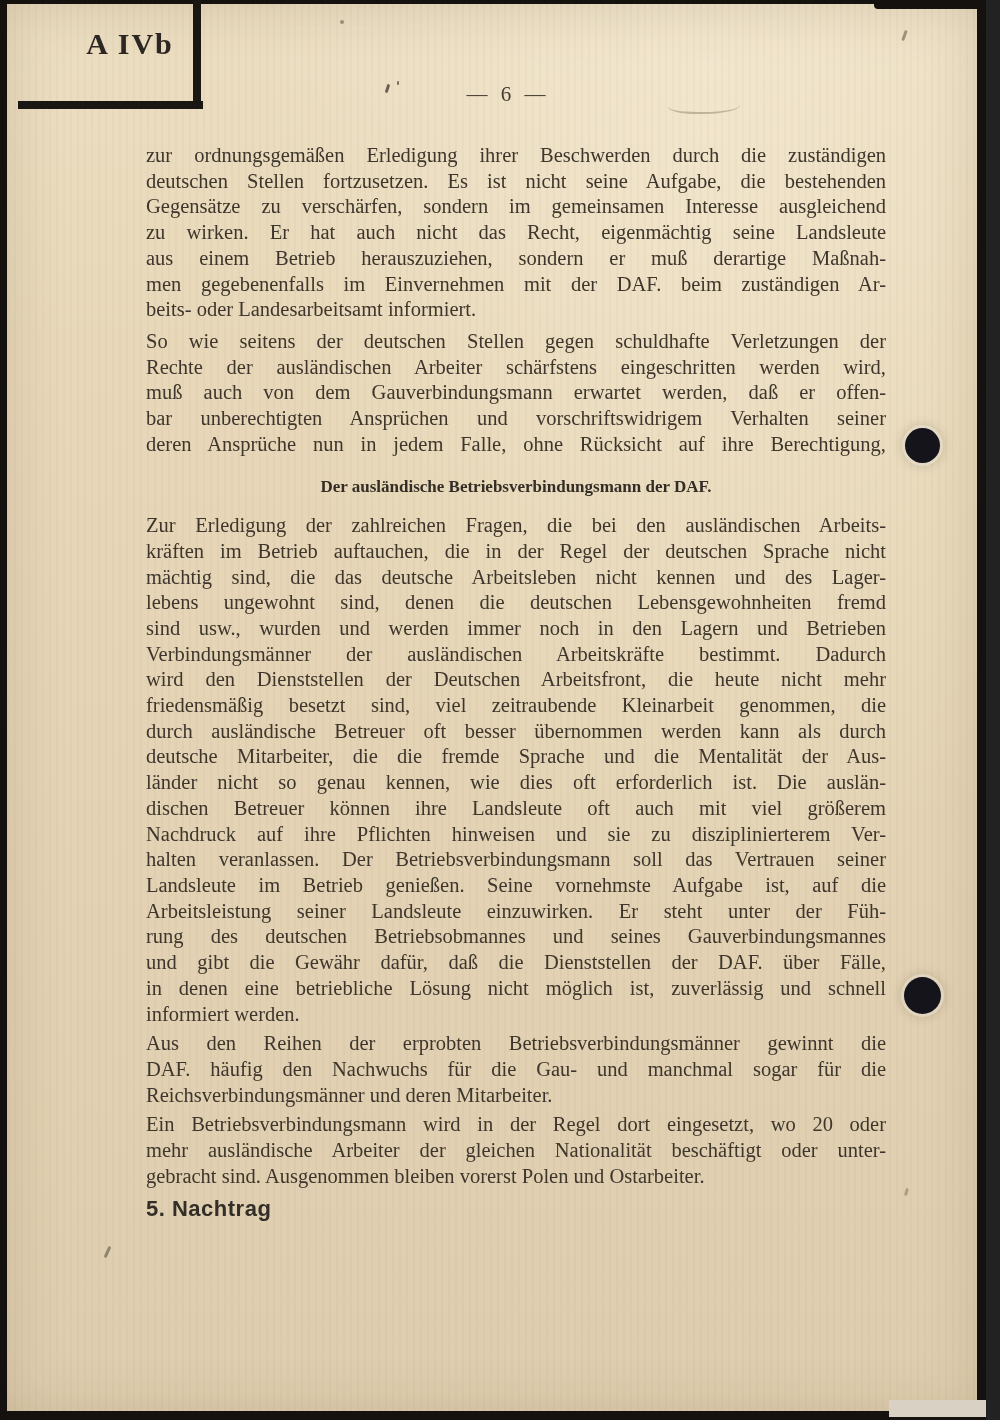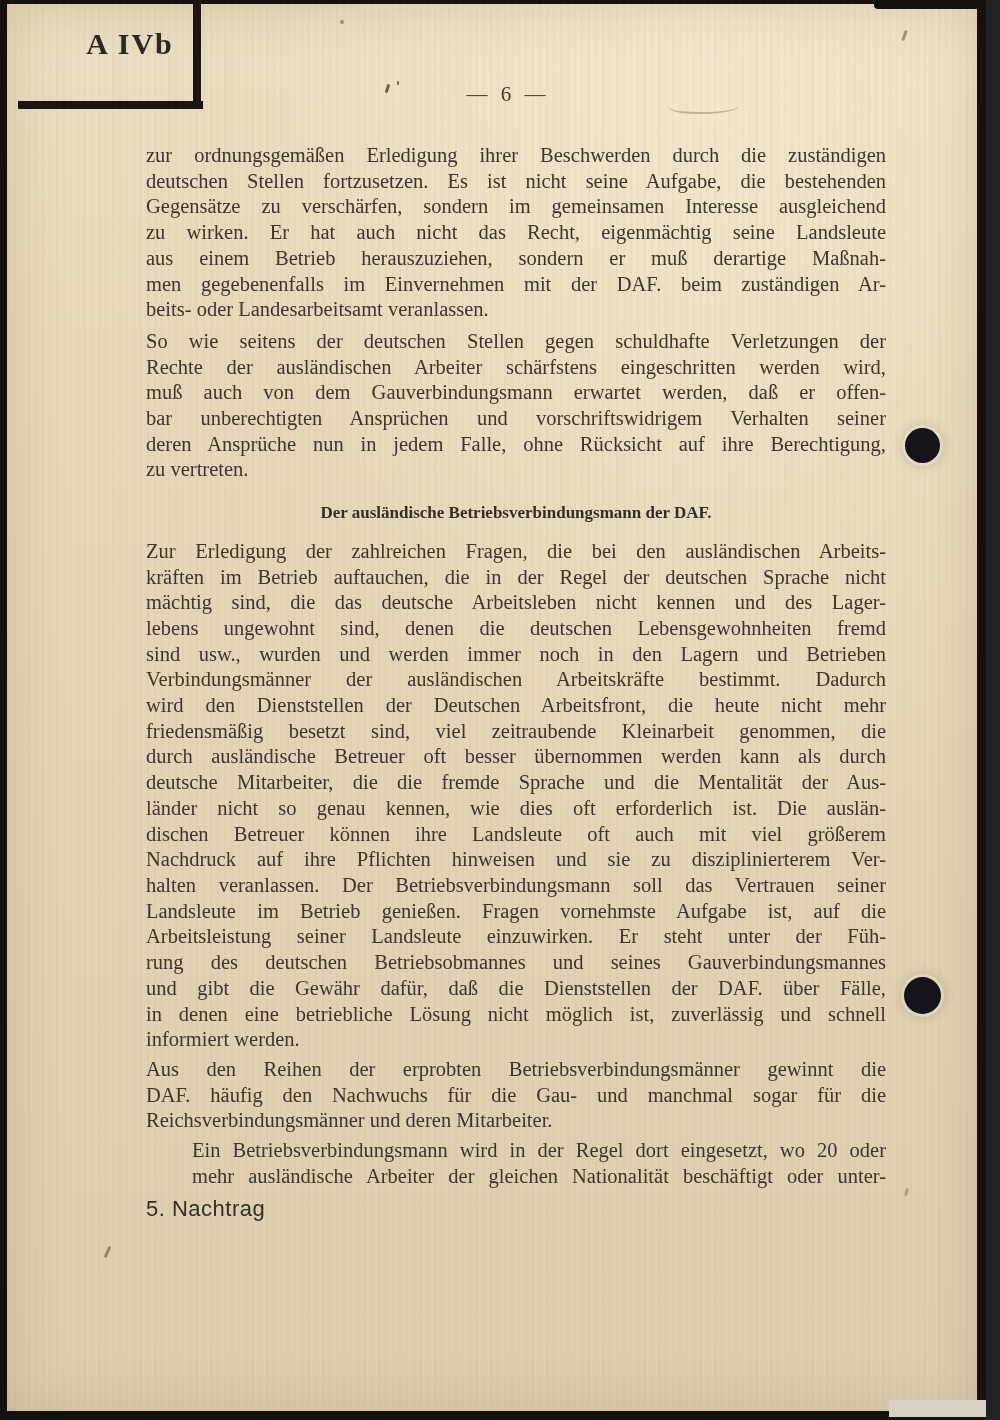--- a/index.html
+++ b/index.html
@@ -41,30 +41,30 @@
     text-align:center;font-size:21px;letter-spacing:4px;color:#453d32;
   }
   
   .text-column{
     position:absolute;left:146px;top:143px;width:740px;
     font-size:20.5px;line-height:25.7px;
   }
   .para{margin:0 0 6px 0;}
   .para-3{margin-bottom:4px;margin-top:12px;}
   .para-4{margin-bottom:4px;font-family:Liberation Serif, serif;}
-  .para-5{margin-bottom:7px;margin-left:46px;}
+  .para-5{margin-bottom:7px;}
   .line{text-align:justify;text-align-last:justify;white-space:normal;}
   .line.last{text-align-last:left;}
   .heading{
     margin:17px 0 13px 0;text-align:center;font-weight:bold;
     font-size:17px;color:#332d25;
   }
   .footer-label{
     font-family:"Liberation Sans", sans-serif;
-    font-weight:normal;font-size:22px;color:#332e28;
+    font-weight:bold;font-size:22px;color:#332e28;
     margin-top:1px;letter-spacing:0.5px;
   }
   
   .hole{
     position:absolute;width:35px;height:35px;border-radius:50%;
     background:#14141a;z-index:2;
     box-shadow:0 0 0 3px rgba(245,240,228,0.45), 0 0 8px 5px rgba(110,95,65,0.18);
   }
   .hole-1{left:905px;top:428px;}
   .hole-2{left:904px;top:977px;width:37px;height:37px;}
@@ -97,61 +97,61 @@
   <div class="page-number">— 6 —</div>
 
   <div class="text-column">
     <div class="para para-1">
         <div class="line">zur ordnungsgemäßen Erledigung ihrer Beschwerden durch die zuständigen</div>
         <div class="line">deutschen Stellen fortzusetzen. Es ist nicht seine Aufgabe, die bestehenden</div>
         <div class="line">Gegensätze zu verschärfen, sondern im gemeinsamen Interesse ausgleichend</div>
         <div class="line">zu wirken. Er hat auch nicht das Recht, eigenmächtig seine Landsleute</div>
         <div class="line">aus einem Betrieb herauszuziehen, sondern er muß derartige Maßnah-</div>
         <div class="line">men gegebenenfalls im Einvernehmen mit der DAF. beim zuständigen Ar-</div>
-        <div class="line last">beits- oder Landesarbeitsamt veranlassen.</div>
+        <div class="line last">beits- oder Landesarbeitsamt informiert.</div>
       </div>
     <div class="para para-2">
         <div class="line">So wie seitens der deutschen Stellen gegen schuldhafte Verletzungen der</div>
         <div class="line">Rechte der ausländischen Arbeiter schärfstens eingeschritten werden wird,</div>
         <div class="line">muß auch von dem Gauverbindungsmann erwartet werden, daß er offen-</div>
         <div class="line">bar unberechtigten Ansprüchen und vorschriftswidrigem Verhalten seiner</div>
         <div class="line">deren Ansprüche nun in jedem Falle, ohne Rücksicht auf ihre Berechtigung,</div>
-        <div class="line last">zu vertreten.</div>
       </div>
     <div class="heading">Der ausländische Betriebsverbindungsmann der DAF.</div>
     <div class="para para-3">
         <div class="line">Zur Erledigung der zahlreichen Fragen, die bei den ausländischen Arbeits-</div>
         <div class="line">kräften im Betrieb auftauchen, die in der Regel der deutschen Sprache nicht</div>
         <div class="line">mächtig sind, die das deutsche Arbeitsleben nicht kennen und des Lager-</div>
         <div class="line">lebens ungewohnt sind, denen die deutschen Lebensgewohnheiten fremd</div>
         <div class="line">sind usw., wurden und werden immer noch in den Lagern und Betrieben</div>
         <div class="line">Verbindungsmänner der ausländischen Arbeitskräfte bestimmt. Dadurch</div>
         <div class="line">wird den Dienststellen der Deutschen Arbeitsfront, die heute nicht mehr</div>
         <div class="line">friedensmäßig besetzt sind, viel zeitraubende Kleinarbeit genommen, die</div>
         <div class="line">durch ausländische Betreuer oft besser übernommen werden kann als durch</div>
         <div class="line">deutsche Mitarbeiter, die die fremde Sprache und die Mentalität der Aus-</div>
         <div class="line">länder nicht so genau kennen, wie dies oft erforderlich ist. Die auslän-</div>
         <div class="line">dischen Betreuer können ihre Landsleute oft auch mit viel größerem</div>
         <div class="line">Nachdruck auf ihre Pflichten hinweisen und sie zu disziplinierterem Ver-</div>
         <div class="line">halten veranlassen. Der Betriebsverbindungsmann soll das Vertrauen seiner</div>
-        <div class="line">Landsleute im Betrieb genießen. Fragen vornehmste Aufgabe ist, auf die</div>
+        <div class="line">Landsleute im Betrieb genießen. Seine vornehmste Aufgabe ist, auf die</div>
         <div class="line">Arbeitsleistung seiner Landsleute einzuwirken. Er steht unter der Füh-</div>
         <div class="line">rung des deutschen Betriebsobmannes und seines Gauverbindungsmannes</div>
         <div class="line">und gibt die Gewähr dafür, daß die Dienststellen der DAF. über Fälle,</div>
         <div class="line">in denen eine betriebliche Lösung nicht möglich ist, zuverlässig und schnell</div>
         <div class="line last">informiert werden.</div>
       </div>
     <div class="para para-4">
         <div class="line">Aus den Reihen der erprobten Betriebsverbindungsmänner gewinnt die</div>
         <div class="line">DAF. häufig den Nachwuchs für die Gau- und manchmal sogar für die</div>
         <div class="line last">Reichsverbindungsmänner und deren Mitarbeiter.</div>
       </div>
     <div class="para para-5">
         <div class="line">Ein Betriebsverbindungsmann wird in der Regel dort eingesetzt, wo 20 oder</div>
         <div class="line">mehr ausländische Arbeiter der gleichen Nationalität beschäftigt oder unter-</div>
+        <div class="line last">gebracht sind. Ausgenommen bleiben vorerst Polen und Ostarbeiter.</div>
       </div>
     <div class="footer-label">5. Nachtrag</div>
   </div>
 
   <div class="hole hole-1"></div>
   <div class="hole hole-2"></div>
 
   <div class="artifact tick-1"></div>
   <div class="artifact tick-1b"></div>
   <div class="artifact arc-1"></div>

